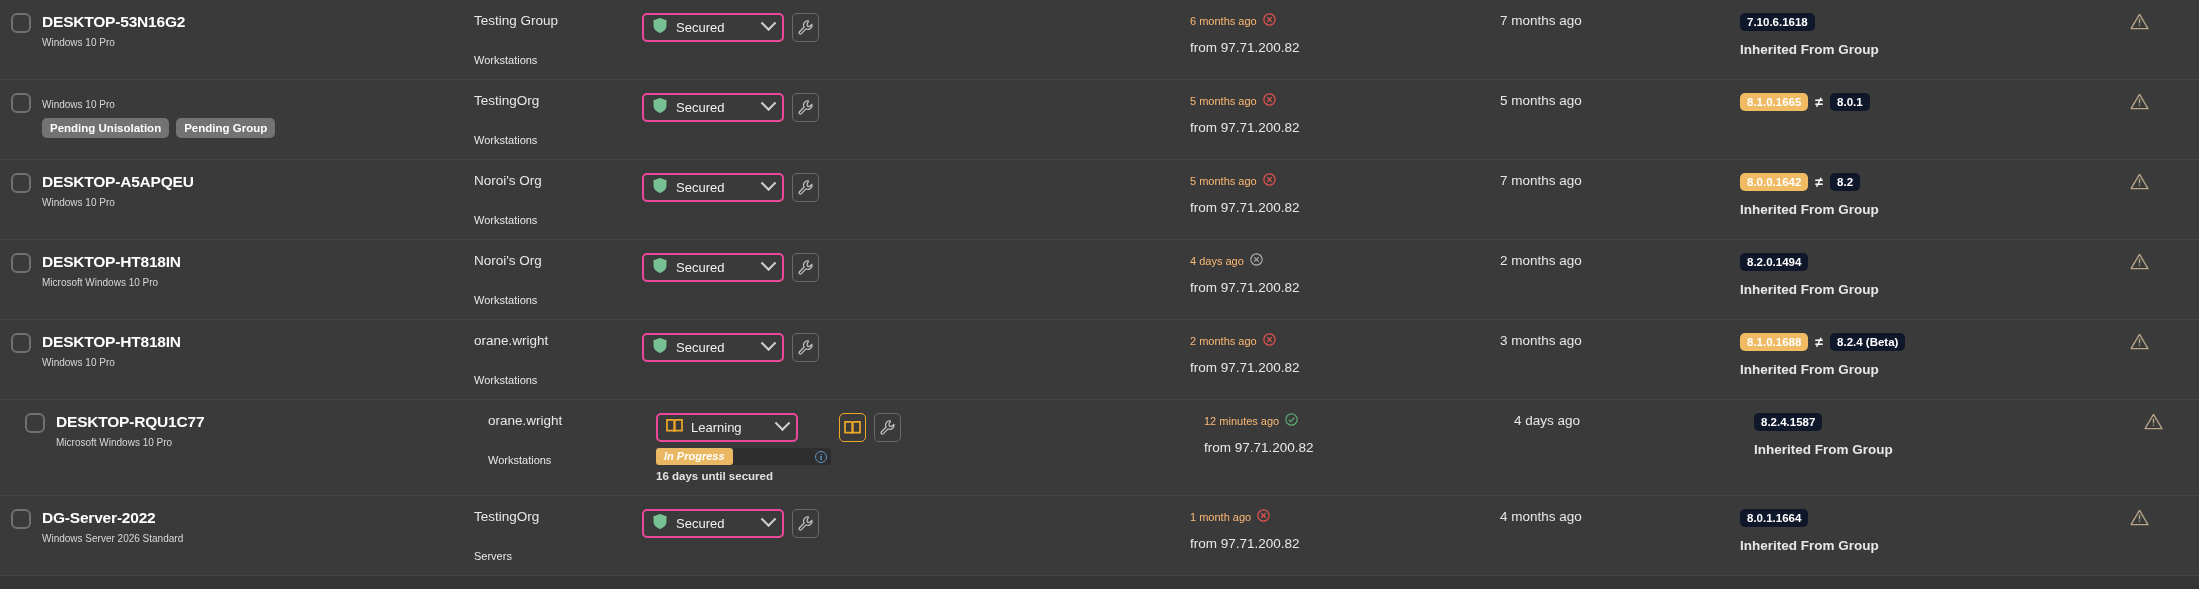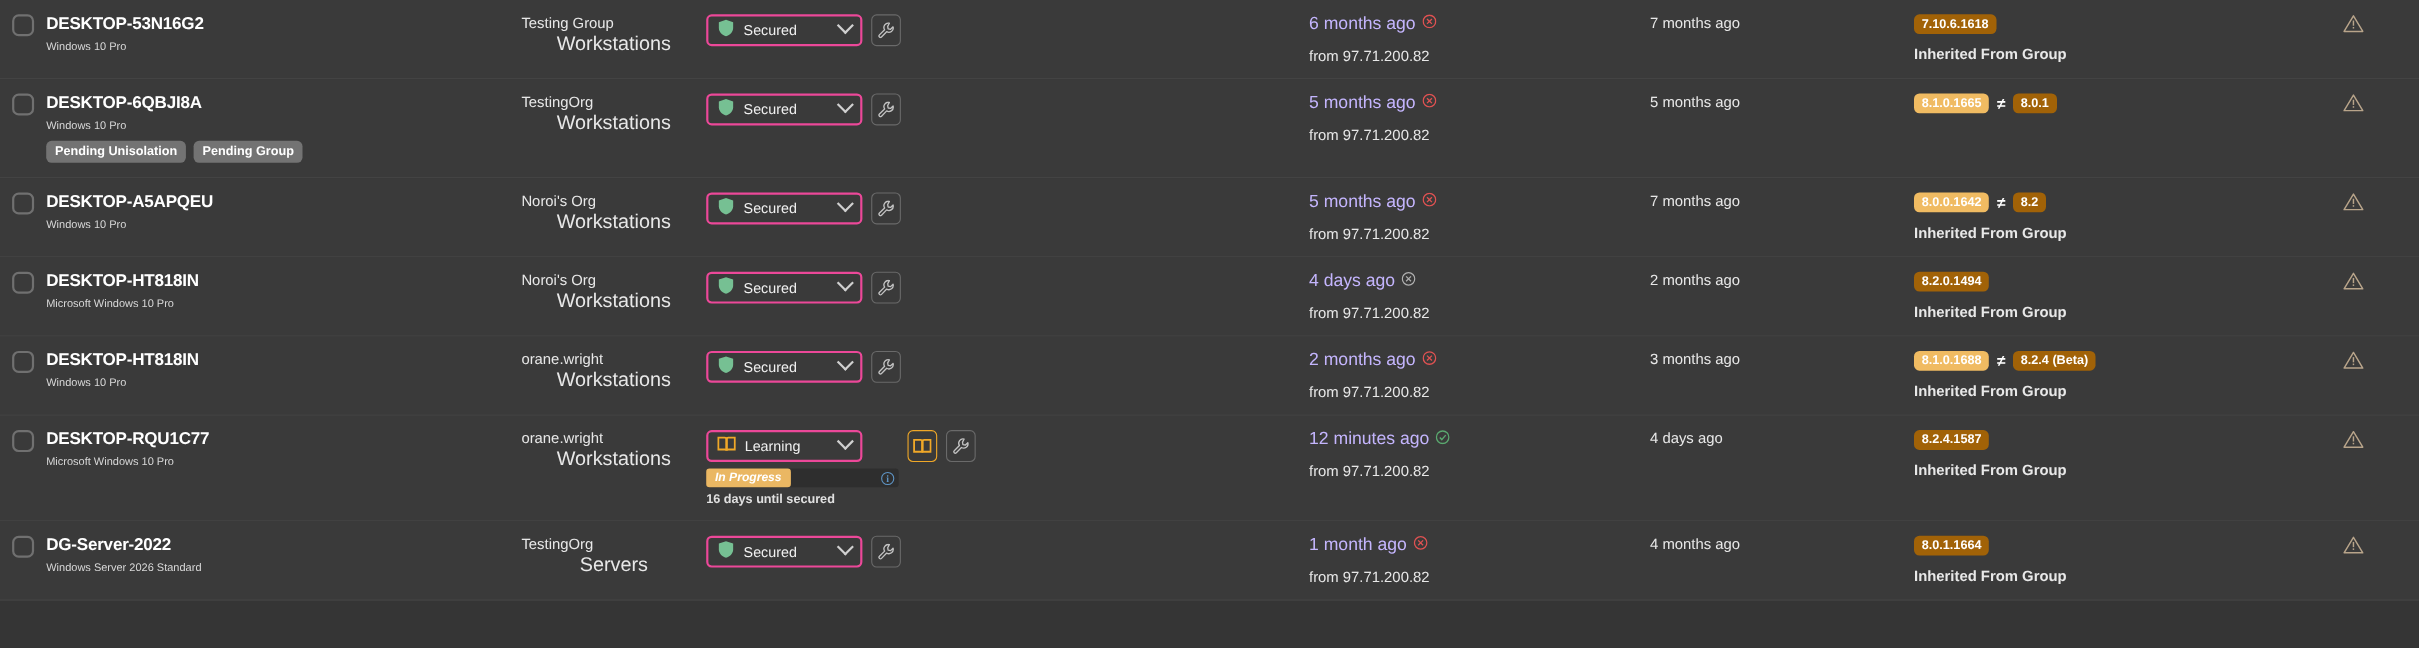--- a/index.html
+++ b/index.html
@@ -53,21 +53,21 @@
     background: #737373;
     color: #ffffff;
     font-size: 11.5px;
     font-weight: bold;
     padding: 4px 8px;
     border-radius: 5px;
     white-space: nowrap;
   }
 
   .group-name { font-size: 13.5px; color: #e8e8e8; }
-  .group-type { font-size: 18px; color: #e8e8e8; margin-top: 1px; text-align: center; }
+  .group-type { font-size: 11px; color: #e8e8e8; margin-top: 26px; }
 
   .state-wrap { display: flex; align-items: flex-start; gap: 8px; }
   .select {
     width: 142px;
     height: 29px;
     border: 2px solid #ec4899;
     border-radius: 5px;
     background: #3a3a3a;
     display: flex;
     align-items: center;
@@ -112,36 +112,36 @@
   .info-i {
     width: 12px; height: 12px;
     border: 1px solid #5e94c4; border-radius: 50%;
     color: #5e94c4; font-size: 9px; font-weight: bold;
     display: flex; align-items: center; justify-content: center;
     font-family: "Liberation Serif", serif;
     cursor: pointer;
   }
   .until { font-size: 11.5px; color: #e0e0e0; margin-top: 5px; font-weight: bold; }
 
-  .seen-line { display: flex; align-items: center; gap: 6px; font-size: 16px; color: #c4b5fd; }
+  .seen-line { display: flex; align-items: center; gap: 6px; font-size: 11px; color: #fdba74; }
   .seen-ip { font-size: 13.5px; color: #e8e8e8; margin-top: 12px; }
   .stat-ico { width: 13px; height: 13px; flex: 0 0 13px; }
 
   .updated { font-size: 13.5px; color: #e8e8e8; }
 
   .ver-row { display: flex; align-items: center; gap: 7px; }
   .badge {
     font-size: 11.5px;
     font-weight: bold;
     color: #ffffff;
     padding: 3px 7px;
     border-radius: 5px;
     white-space: nowrap;
   }
-  .badge.green { background: #a16207; }
+  .badge.green { background: #0f172a; }
   .badge.amber { background: #f0bb62; }
   .neq { font-size: 14px; color: #ffffff; font-weight: bold; }
   .inherit { font-size: 13.5px; color: #e8e8e8; margin-top: 11px; font-weight: bold; }
 
   .warn-tri { width: 19px; height: 17px; cursor: pointer; }
 </style>
 </head>
 <body>
 
 <div class="table" id="table">
@@ -200,21 +200,20 @@
             <rect x="9.3" y="6" width="1.4" height="5" fill="#b8a48a"></rect>
             <rect x="9.3" y="12.2" width="1.4" height="1.5" fill="#b8a48a"></rect>
           </svg></span>
       </div>
     </div>
     <div class="row" style="min-height: 72px; padding: 13px 0px;">
       <div class="c-check">
         <span class="checkbox"></span>
       </div>
       <div class="c-host">
-        <div class="hostname">DESKTOP-6QBJI8A</div>
         <div class="os">Windows 10 Pro</div>
         <div class="tags">
           <span class="tag">Pending Unisolation</span>
           <span class="tag">Pending Group</span>
         </div>
       </div>
       <div class="c-group">
         <div class="group-name">TestingOrg</div>
         <div class="group-type">Workstations</div>
       </div>
@@ -432,21 +431,21 @@
         <div class="inherit">Inherited From Group</div>
       </div>
       <div class="c-warn">
         <span class="warn-tri"><svg width="19" height="17" viewBox="0 0 20 18">
             <path d="M10 1.5 L19 16.5 H1 Z" fill="none" stroke="#b8a48a" stroke-width="1.4" stroke-linejoin="round"></path>
             <rect x="9.3" y="6" width="1.4" height="5" fill="#b8a48a"></rect>
             <rect x="9.3" y="12.2" width="1.4" height="1.5" fill="#b8a48a"></rect>
           </svg></span>
       </div>
     </div>
-    <div class="row" style="min-height: 76px; padding: 13px 0px;">
+    <div class="row" style="min-height: 76px; padding: 13px 14px;">
       <div class="c-check">
         <span class="checkbox"></span>
       </div>
       <div class="c-host">
         <div class="hostname">DESKTOP-RQU1C77</div>
         <div class="os">Microsoft Windows 10 Pro</div>
       </div>
       <div class="c-group">
         <div class="group-name">orane.wright</div>
         <div class="group-type">Workstations</div>

